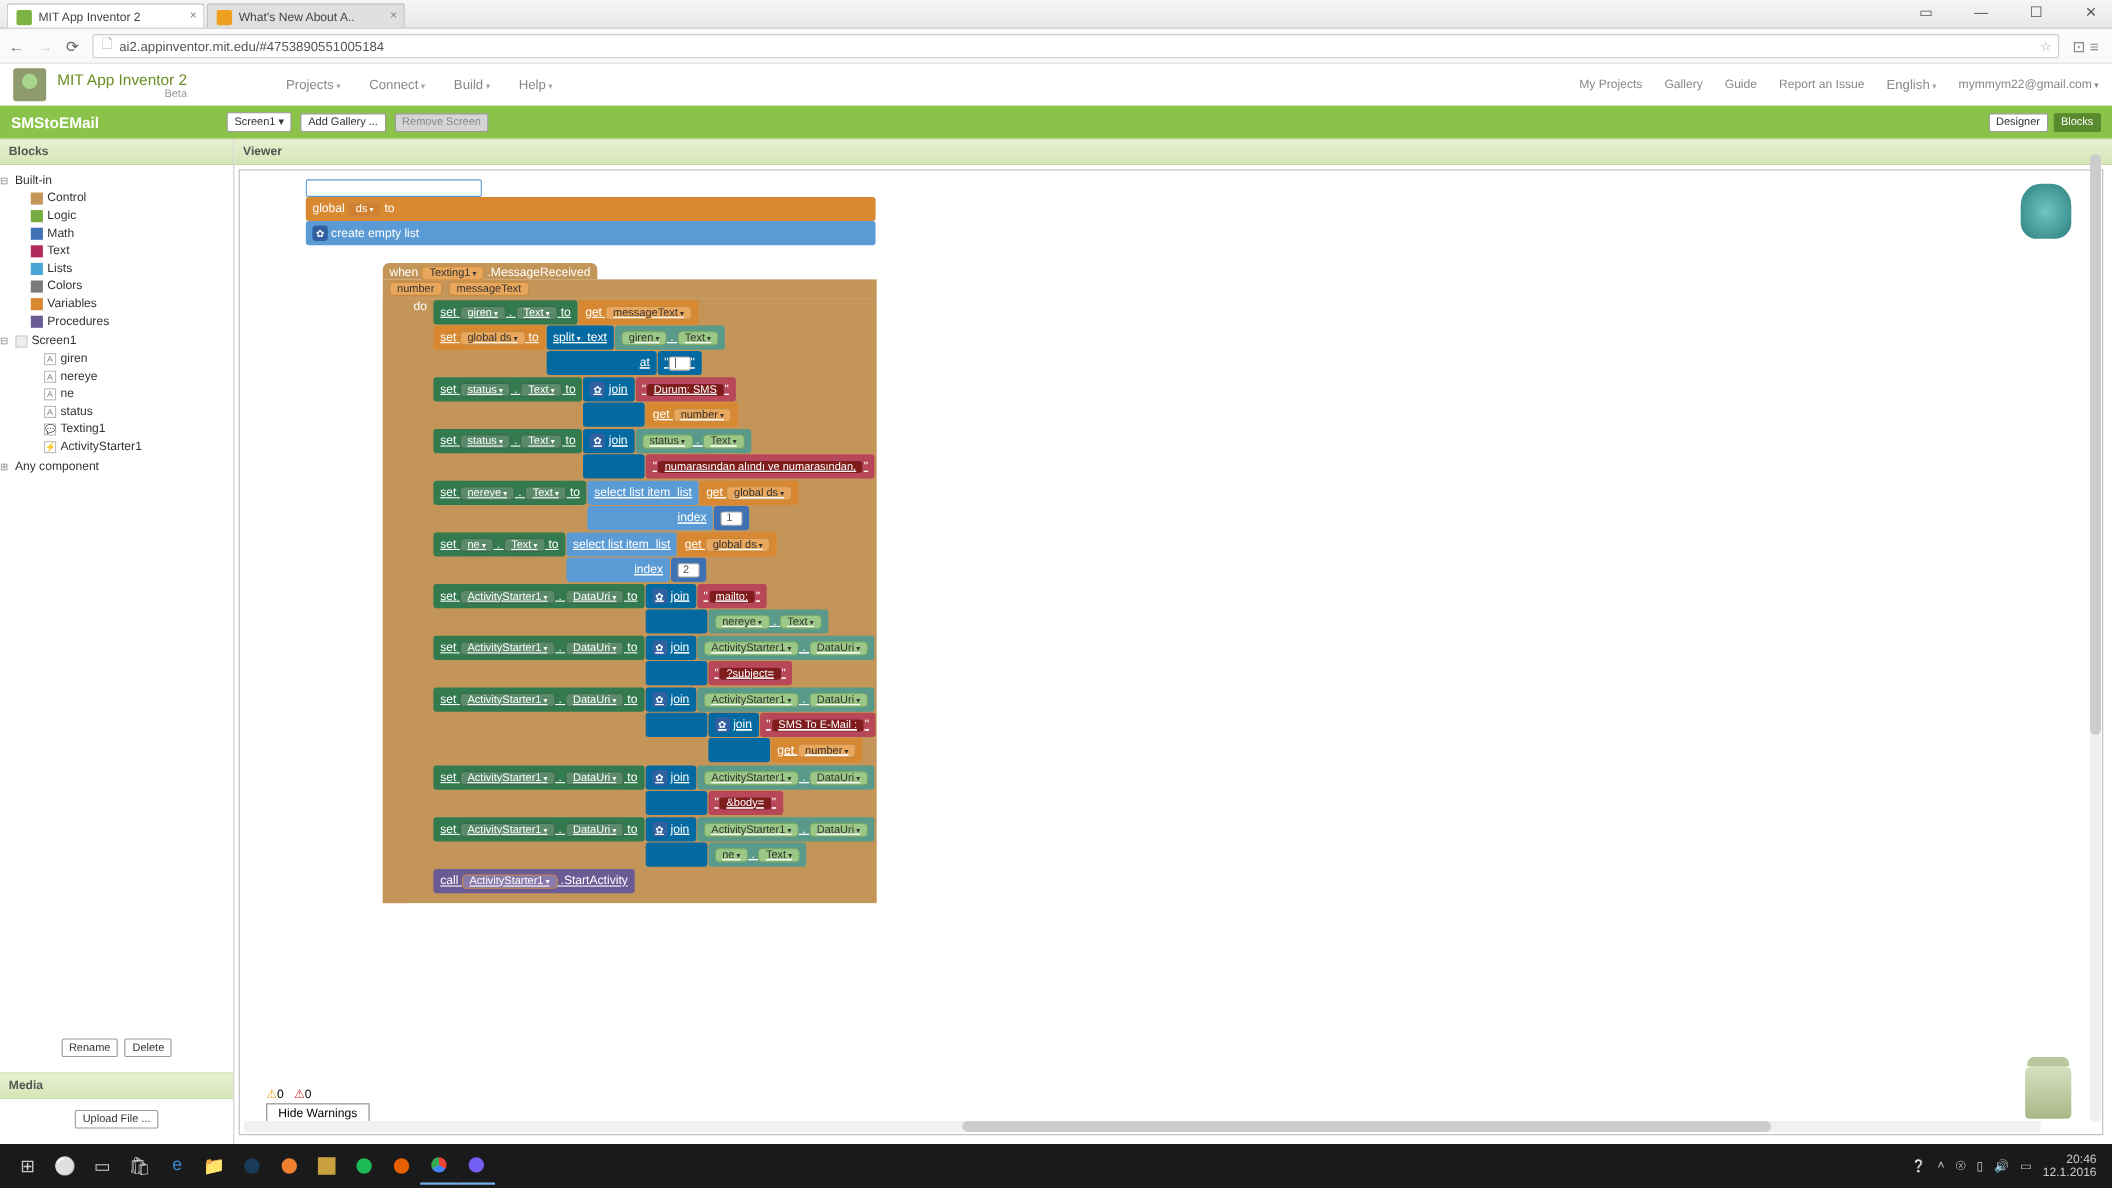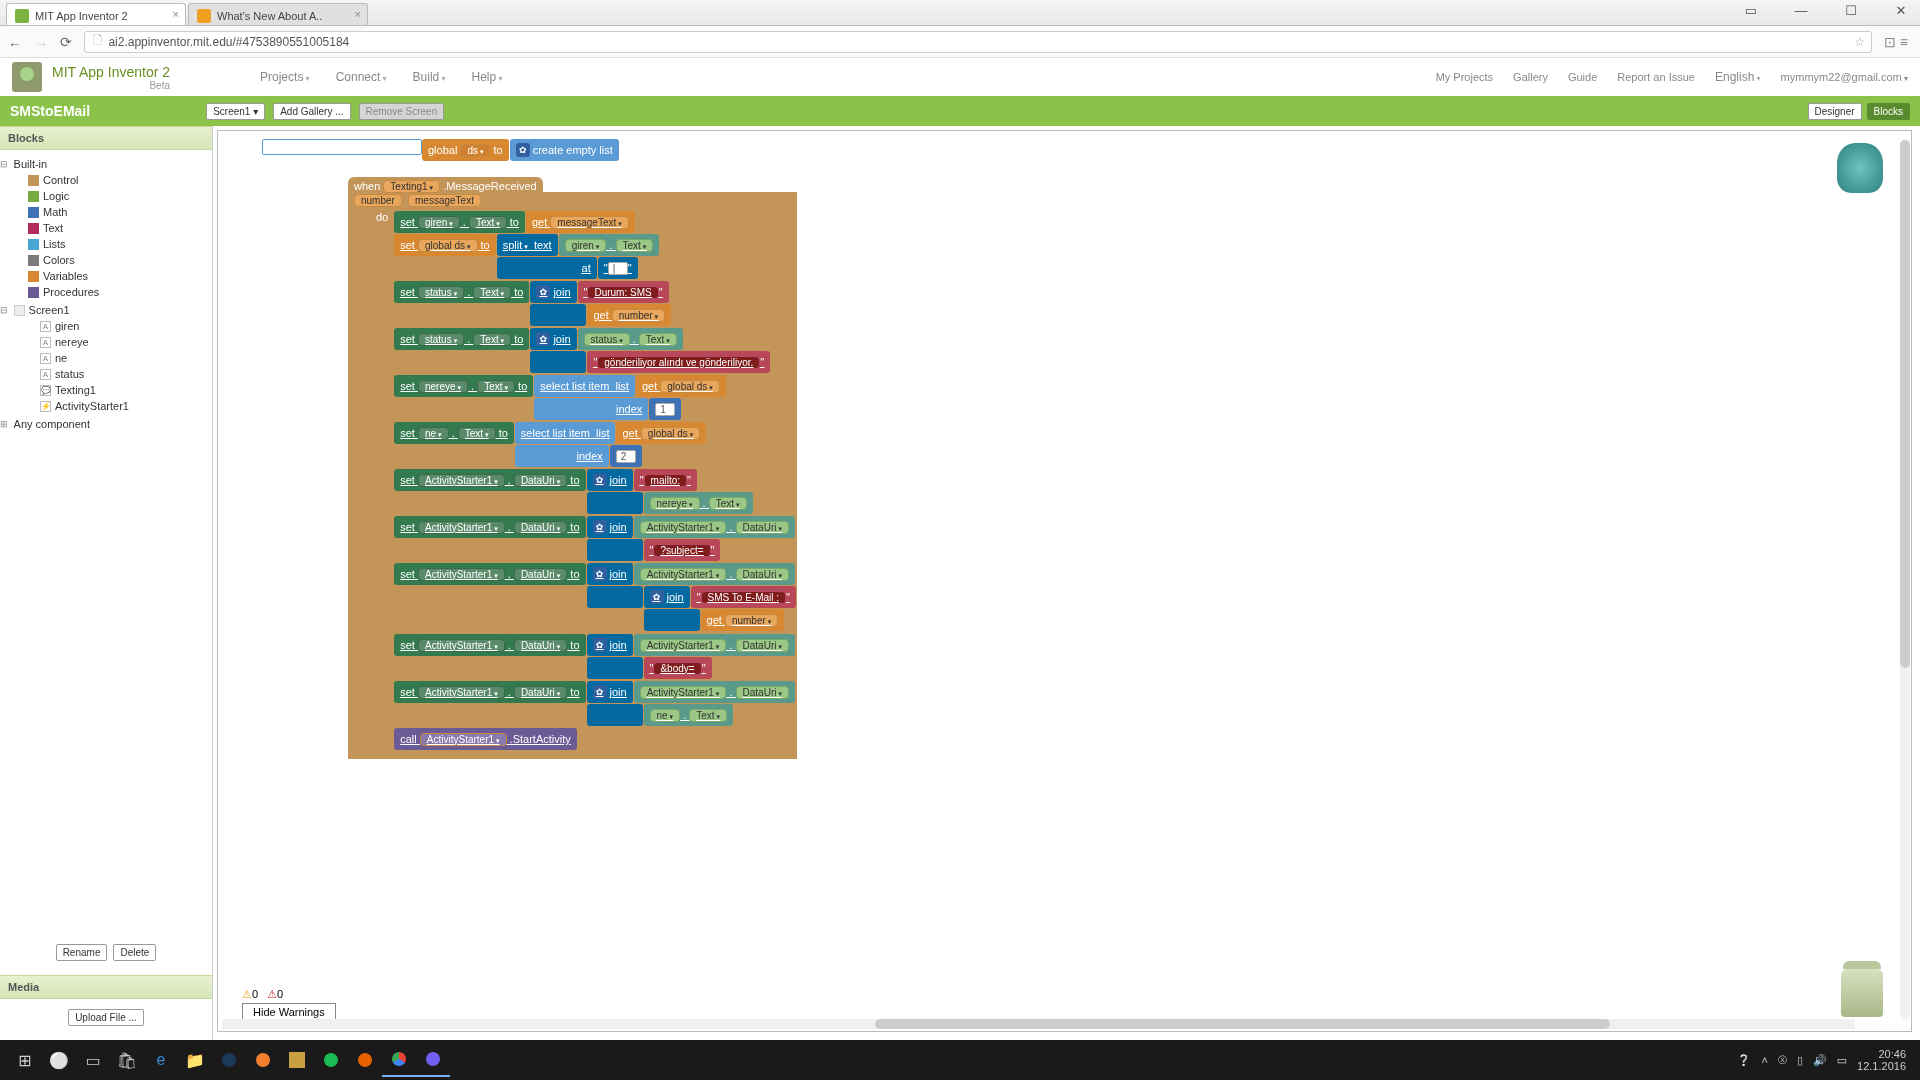--- a/index.html
+++ b/index.html
@@ -257,28 +257,29 @@
       <span class="btn-sm">Rename</span>
       <span class="btn-sm">Delete</span>
     </div>
     <div class="panel-hdr">Media</div>
     <div class="btn-row">
       <span class="btn-sm">Upload File ...</span>
     </div>
   </div>
 
   <div class="viewer">
+    <div class="panel-hdr">Viewer</div>
     <div class="viewer-canvas">
       <div class="backpack"></div>
       <div class="trash"></div>
 
       <div class="blk-area">
 
         
-        <div class="row-blk" style="margin-left:44px;">
+        <div class="row-blk" style="margin-left:60px;flex-direction:column;">
           <span class="lbl-white" style="width:160px;height:16px;border-color:#5a9bd5;"></span>
           <span class="blk c-orange"><span>global</span>&nbsp;<span class="pill dk drop">ds</span>&nbsp;<span>to</span></span>
           <span class="blk c-blue">
               <span class="gear">✿</span>
               <span>create empty list</span>
             </span>
         </div>
 
         
         <div style="margin-left:130px;margin-top:10px;display:inline-block;">
@@ -336,21 +337,21 @@
                   <div style="display:flex;flex-direction:column;">
                     <div class="row-blk">
                       <span class="blk c-magenta">
                           <span class="gear">✿</span>
                           <span>join</span>
                         </span>
                       <span class="blk c-teal"><span class="pill gr drop">status</span>&nbsp;.&nbsp;<span class="pill gr drop">Text</span></span>
                     </div>
                     <div class="row-blk">
                         <span class="blk c-magenta" style="width:56px;"></span>
-                      <span class="blk c-red">"<span class="pill rd"> gönderiliyor alındı ve gönderiliyor.</span>"</span>
+                      <span class="blk c-red">"<span class="pill rd"> numarasından alındı ve numarasından.</span>"</span>
                     </div>
                   </div>
                 </div>
 
                 <div class="row-blk">
                   <span class="blk c-green"><span>set</span>&nbsp;<span class="pill gdrop drop">nereye</span>&nbsp;.&nbsp;<span class="pill gdrop drop">Text</span>&nbsp;<span>to</span></span>
                   <div style="display:flex;flex-direction:column;">
                     <div class="row-blk">
                       <span class="blk c-blue"><span>select list item</span>&nbsp;&nbsp;<span>list</span></span>
                       <span class="blk c-orange"><span>get</span>&nbsp;<span class="pill drop">global ds</span></span>

